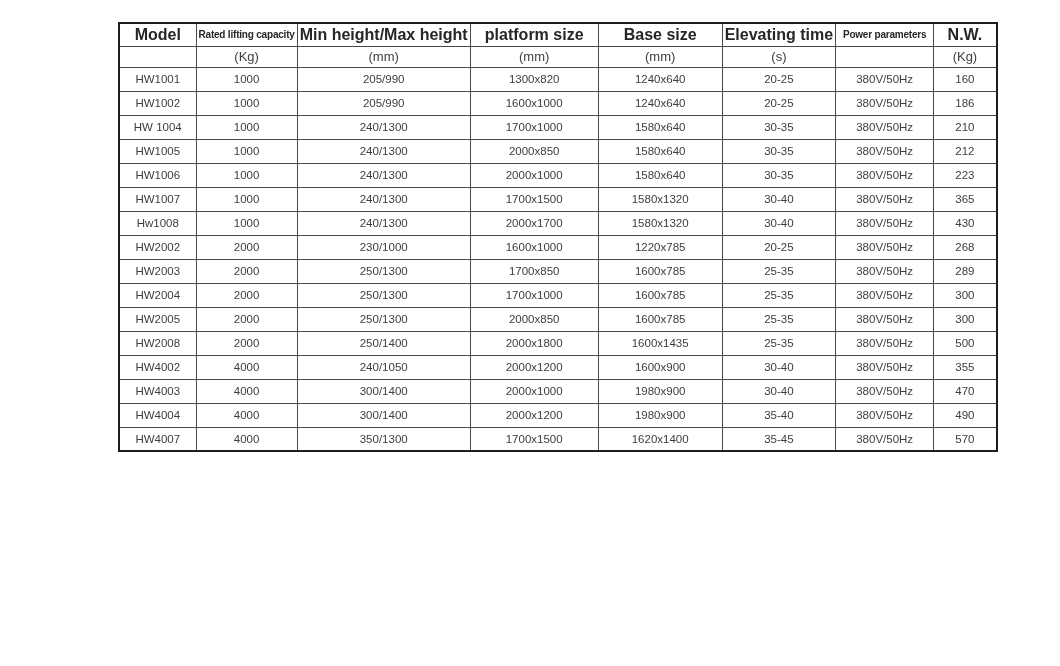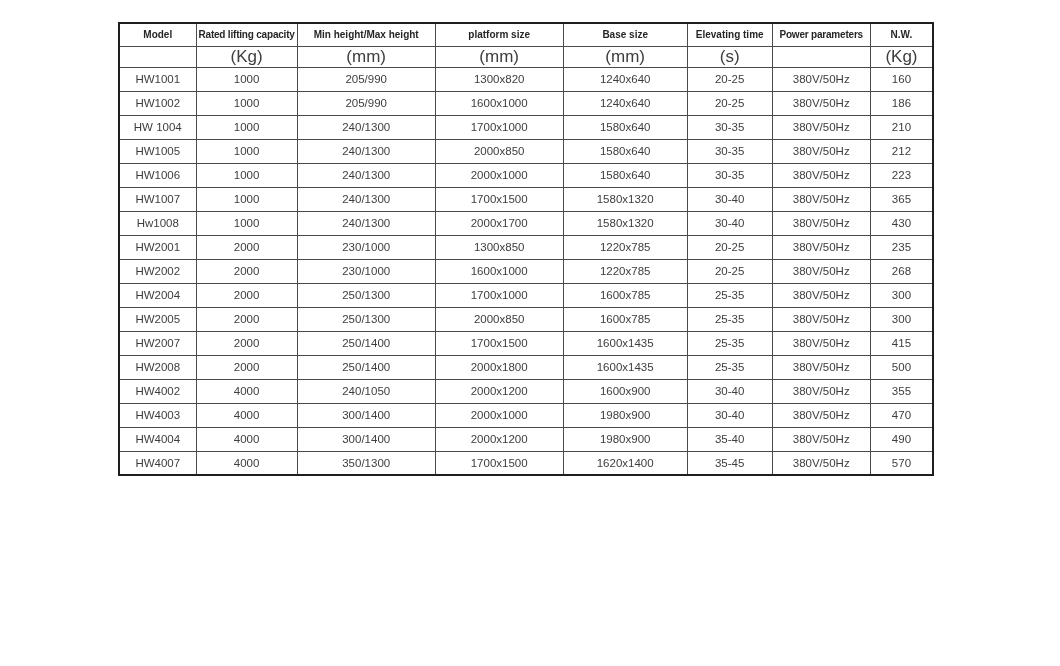--- a/index.html
+++ b/index.html
@@ -46,32 +46,32 @@
   col.c6 { width: 98px; }
   col.c7 { width: 63px; }
 
   thead tr.label-row { height: 23px; }
   thead tr.unit-row  { height: 21px; }
   tbody tr           { height: 24px; margin-top: 27px; }
 
   thead tr.label-row th {
     font-weight: bold;
     color: #262626;
-    font-size: 10px;
+    font-size: 16px;
   }
   
   thead tr.label-row th:nth-child(2),
   thead tr.label-row th:nth-child(7) {
     font-size: 10px;
     letter-spacing: -0.2px;
   }
   thead tr.unit-row th {
     font-weight: normal;
     color: #3d3d3d;
-    font-size: 17px;
+    font-size: 13px;
   }
 </style>
 </head>
 <body>
 
 <div class="page">
   <div class="table-wrap">
     <table class="spec">
       <colgroup>
         <col class="c0">
@@ -170,68 +170,58 @@
             <td>Hw1008</td>
             <td>1000</td>
             <td>240/1300</td>
             <td>2000x1700</td>
             <td>1580x1320</td>
             <td>30-40</td>
             <td>380V/50Hz</td>
             <td>430</td>
           </tr>
           <tr>
-            <td>HW2001</td>
-            <td>2000</td>
-            <td>230/1000</td>
-            <td>1300x850</td>
-            <td>1220x785</td>
-            <td>20-25</td>
-            <td>380V/50Hz</td>
-            <td>235</td>
-          </tr>
-          <tr>
             <td>HW2002</td>
             <td>2000</td>
             <td>230/1000</td>
             <td>1600x1000</td>
             <td>1220x785</td>
             <td>20-25</td>
             <td>380V/50Hz</td>
             <td>268</td>
           </tr>
           <tr>
+            <td>HW2003</td>
+            <td>2000</td>
+            <td>250/1300</td>
+            <td>1700x850</td>
+            <td>1600x785</td>
+            <td>25-35</td>
+            <td>380V/50Hz</td>
+            <td>289</td>
+          </tr>
+          <tr>
             <td>HW2004</td>
             <td>2000</td>
             <td>250/1300</td>
             <td>1700x1000</td>
             <td>1600x785</td>
             <td>25-35</td>
             <td>380V/50Hz</td>
             <td>300</td>
           </tr>
           <tr>
             <td>HW2005</td>
             <td>2000</td>
             <td>250/1300</td>
             <td>2000x850</td>
             <td>1600x785</td>
             <td>25-35</td>
             <td>380V/50Hz</td>
             <td>300</td>
-          </tr>
-          <tr>
-            <td>HW2007</td>
-            <td>2000</td>
-            <td>250/1400</td>
-            <td>1700x1500</td>
-            <td>1600x1435</td>
-            <td>25-35</td>
-            <td>380V/50Hz</td>
-            <td>415</td>
           </tr>
           <tr>
             <td>HW2008</td>
             <td>2000</td>
             <td>250/1400</td>
             <td>2000x1800</td>
             <td>1600x1435</td>
             <td>25-35</td>
             <td>380V/50Hz</td>
             <td>500</td>

